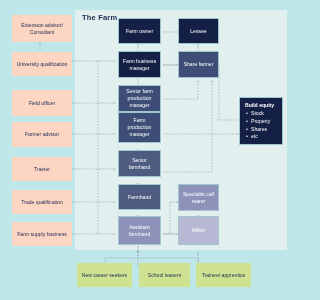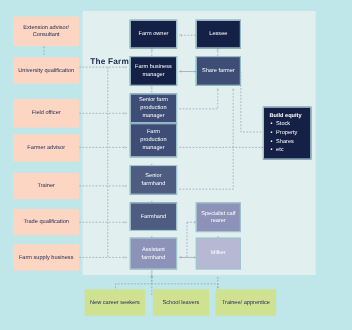--- a/index.html
+++ b/index.html
@@ -13,21 +13,20 @@
 
   .farm-panel{
     position:absolute;
     left:75px;top:10px;width:212px;height:240px;
     background:#e1f0ee;
   }
   .farm-title{
     position:absolute;left:82px;top:13px;
     font-size:7.5px;font-weight:bold;color:#1d2a52;
     letter-spacing:.2px;
-    margin-top:38px;
   }
 
   .node{
     position:absolute;
     display:flex;align-items:center;justify-content:center;
     text-align:center;
     font-size:5.1px;
     line-height:1.32;
     padding:1px 2px;
     box-sizing:border-box;

